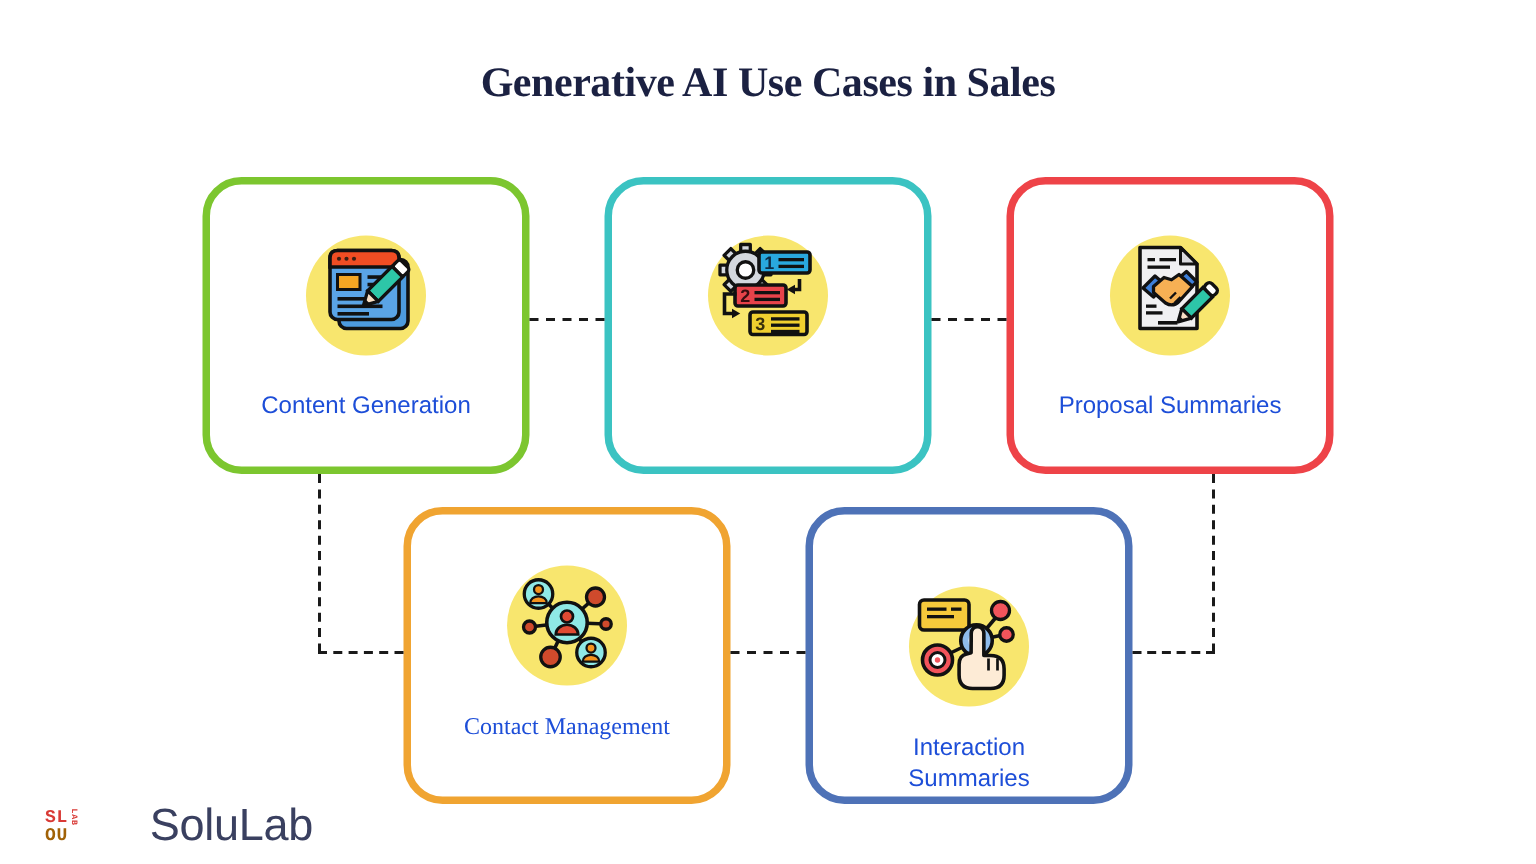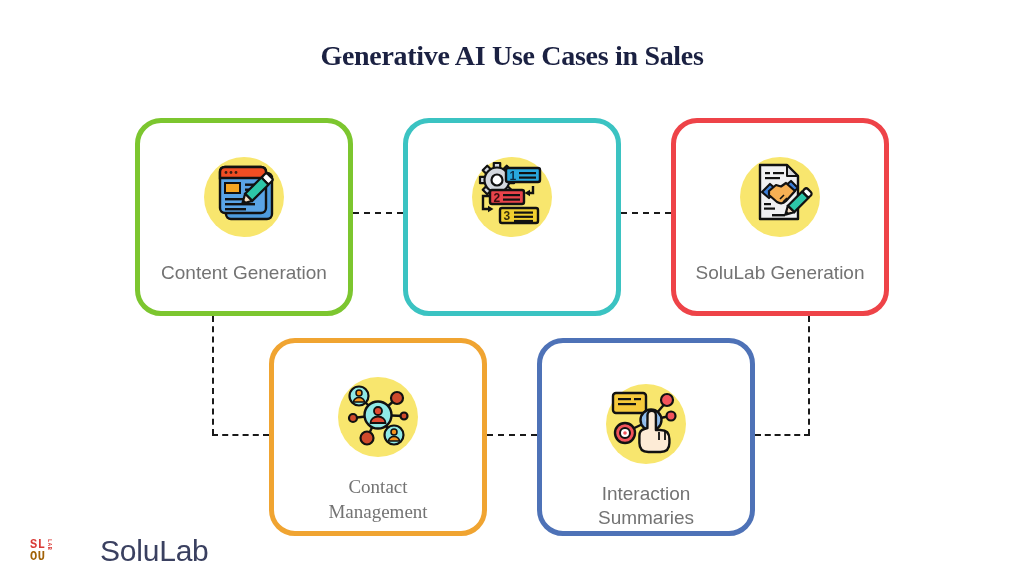--- a/index.html
+++ b/index.html
@@ -17,21 +17,21 @@
     display:flex;flex-direction:column;align-items:center;
   }
   .card-1{left:135px;top:118px;}
   .card-2{left:403px;top:118px;}
   .card-3{left:671px;top:118px;}
   .card-4{left:269px;top:338px;font-family:Liberation Serif, serif;}
   .card-5{left:537px;top:338px;justify-content:flex-end;}
   .icon-wrap{margin-top:24px;width:96px;height:96px;}
   .icon-wrap svg{width:96px;height:96px;display:block;}
   .card-label{
-    margin-top:18px;font-size:19px;color:#737373;text-align:center;line-height:1.3;
+    margin-top:18px;font-size:16px;color:#1d4ed8;text-align:center;line-height:1.3;
   }
   .card-4 .card-label,.card-5 .card-label{margin-top:12px;max-width:150px;}
   .conn{position:absolute;}
   .conn-h{border-top:2.5px dashed #1a1a1a;height:0;}
   .conn-v{border-left:2.5px dashed #1a1a1a;width:0;}
   .conn-12{left:353px;top:212px;width:50px;}
   .conn-23{left:621px;top:212px;width:50px;}
   .conn-45{left:487px;top:434px;width:50px;}
   .conn-left-v{left:212px;top:316px;height:119px;}
   .conn-left-h{left:212px;top:434px;width:57px;}
@@ -139,21 +139,21 @@
         <rect x="32" y="60.5" width="11" height="2.2" fill="#111"></rect>
         <rect x="40" y="67" width="13" height="2.4" fill="#111"></rect>
         <g transform="translate(64,57) rotate(45)">
           <rect x="-4.5" y="-19" width="9" height="6" rx="2.5" fill="#fff" stroke="#111" stroke-width="2.2"></rect>
           <rect x="-4.5" y="-13" width="9" height="20" fill="#2DC6A8" stroke="#111" stroke-width="2.2"></rect>
           <path d="M-4.5 7 L4.5 7 L0 15 Z" fill="#F8DFC4" stroke="#111" stroke-width="2.2" stroke-linejoin="round"></path>
           <path d="M-1.5 11.5 L1.5 11.5 L0 15 Z" fill="#111"></path>
         </g>
       </svg>
     </div>
-    <div class="card-label">SoluLab Generation</div>
+    <div class="card-label">Proposal Summaries</div>
   </div>
 
   <div class="card card-4" style="border-color: rgb(240, 164, 49);">
     <div class="icon-wrap">
       <svg viewBox="0 0 96 96">
         <circle cx="48" cy="50" r="40" fill="#F8E66E"></circle>
         <g stroke="#111" stroke-width="2.4">
           <line x1="48" y1="48" x2="30" y2="30"></line>
           <line x1="48" y1="48" x2="67" y2="31"></line>
           <line x1="48" y1="48" x2="23" y2="51"></line>

